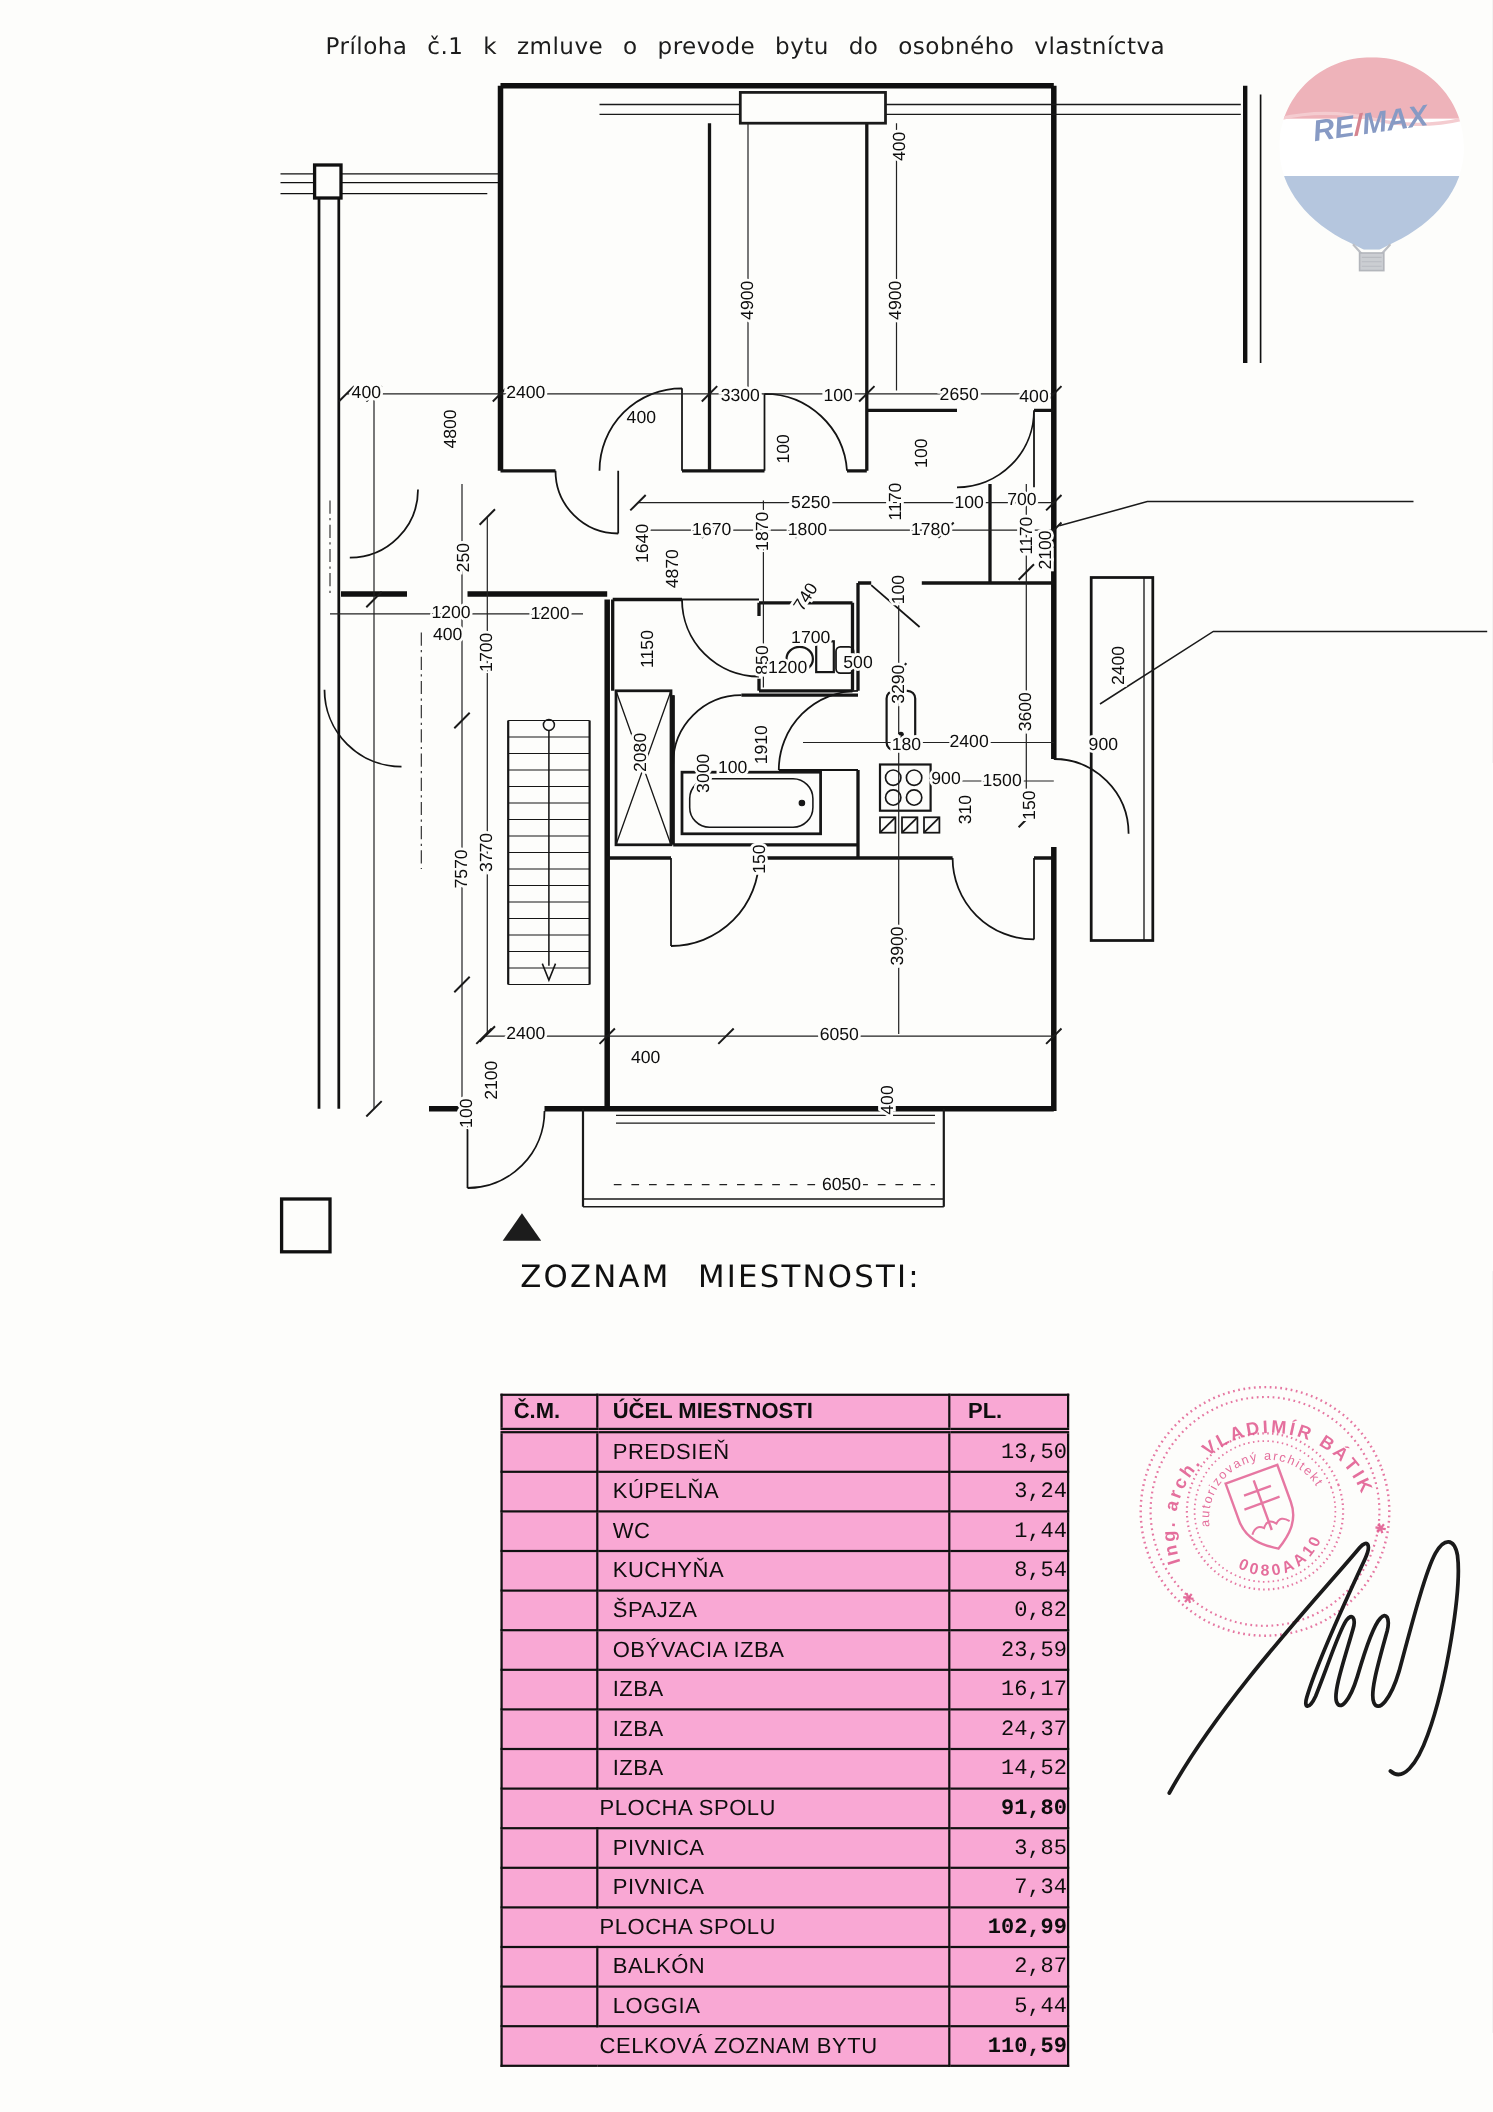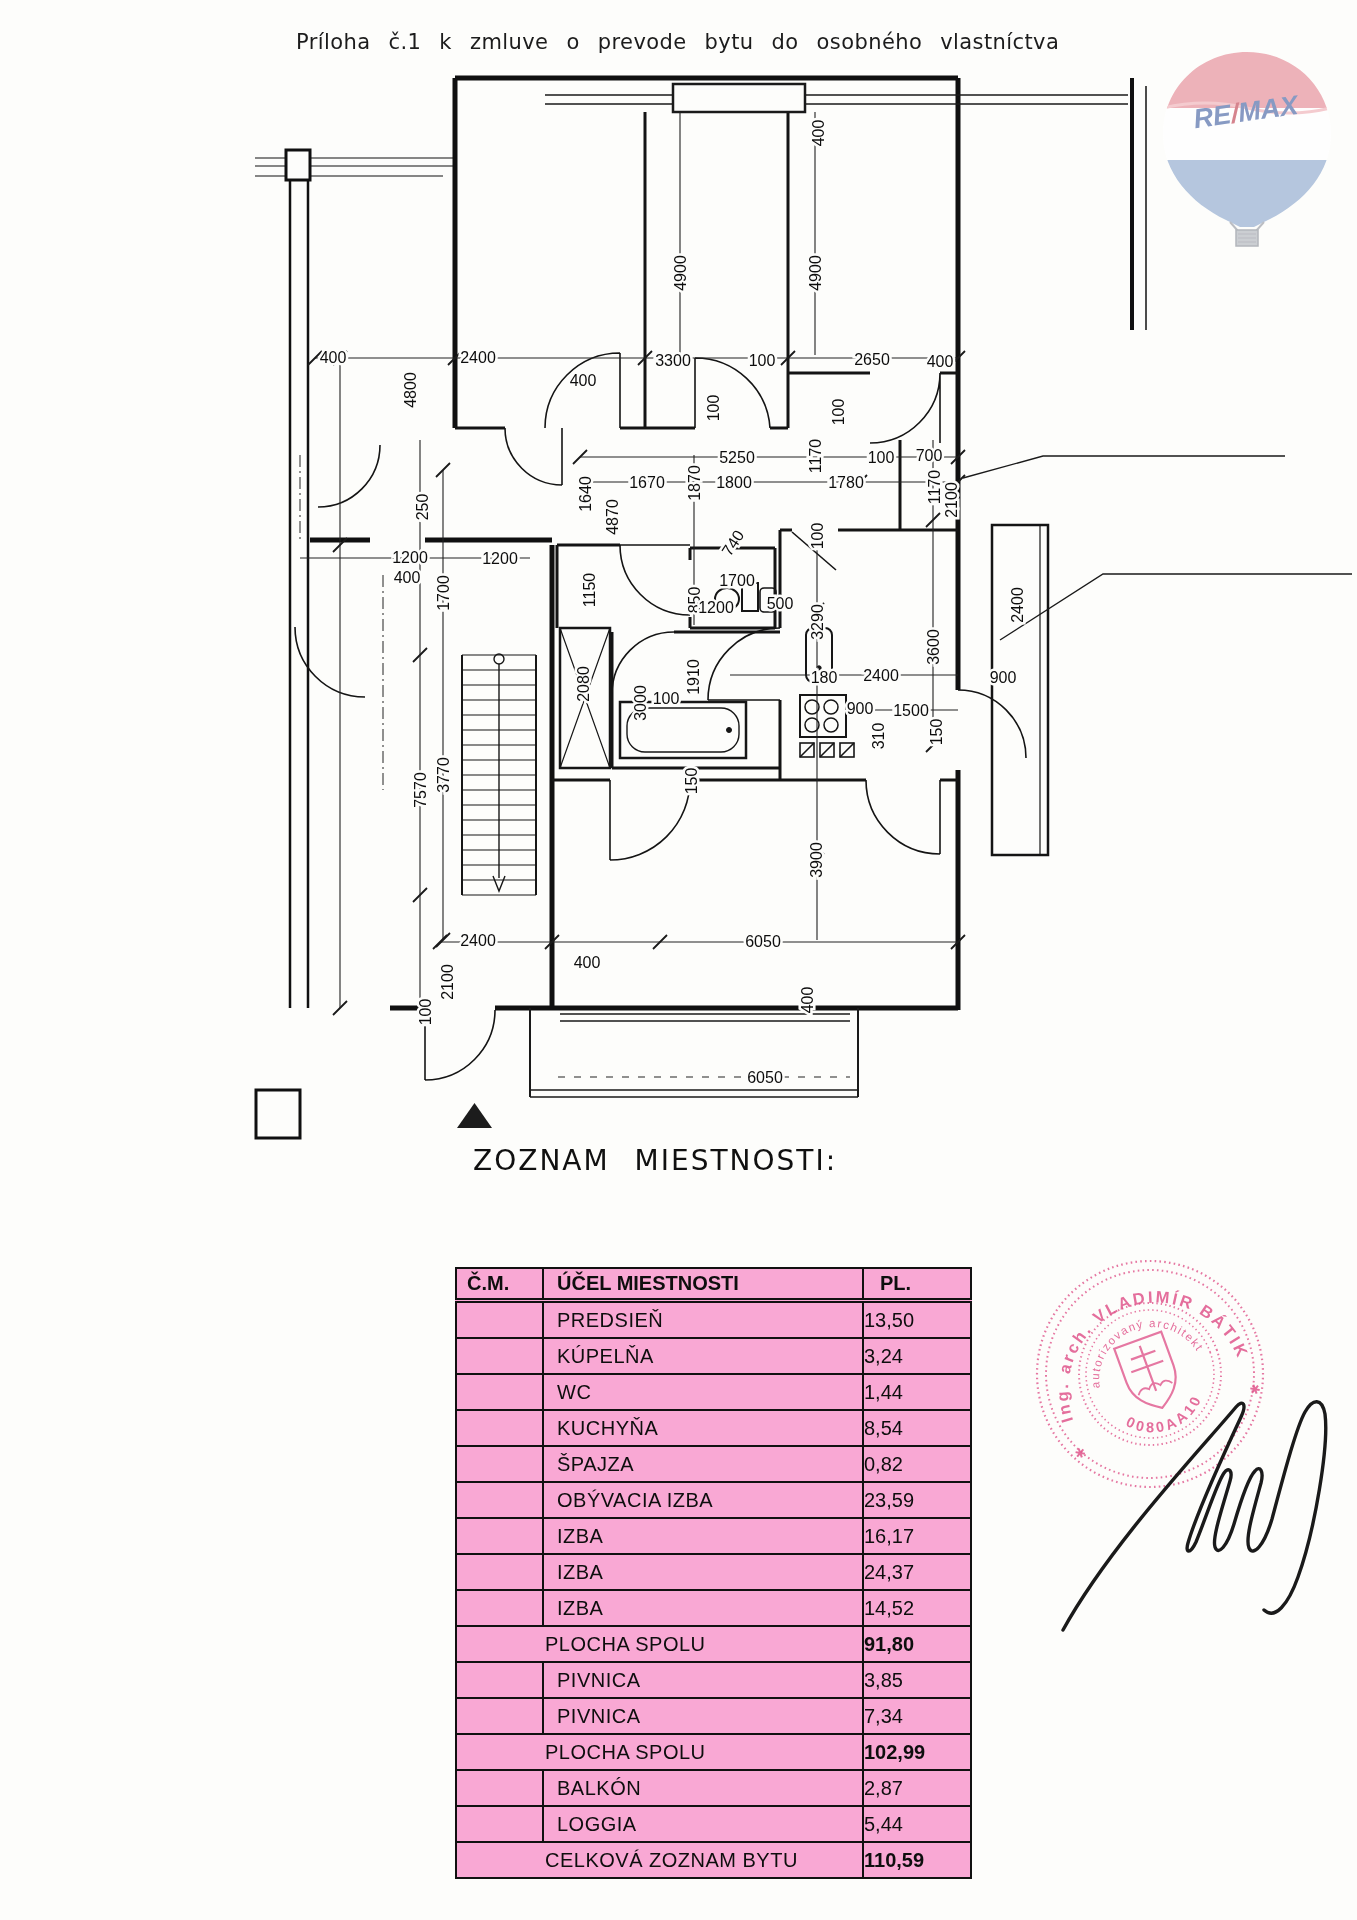--- a/index.html
+++ b/index.html
@@ -17,21 +17,21 @@
   .rooms-table,.rooms-table th,.rooms-table td{border:2px solid #111;}
   .rooms-table th{height:29px;font-weight:bold;text-align:left;padding:0 0 0 13px;
                   border-bottom:5px double #111;font-size:20px;}
   .rooms-table th.h1{width:75px;padding-left:10px;}
   .rooms-table th.h2{width:305px;}
   .rooms-table th.h3{width:90px;padding-left:16px;}
   .rooms-table td{height:34px;padding:0;}
   .rooms-table td.c1{width:75px;}
   .rooms-table td.c2{padding-left:13px;letter-spacing:.5px;}
   .rooms-table td.c12{padding-left:88px;letter-spacing:.5px;}
-  .rooms-table td.c3{text-align:left;}
+  .rooms-table td.c3{text-align:right;font-family:Liberation Mono, monospace;}
   .rooms-table td.noleft{border-left:none;}
   .rooms-table td.b{font-weight:bold;}
   .stampsvg{position:absolute;left:1018px;top:1242px;}
   .sigsvg{position:absolute;left:1030px;top:1378px;}
   .logosvg{position:absolute;left:1150px;top:33px;opacity:.85;}
 </style>
 </head>
 <body>
 
 <div class="page">

